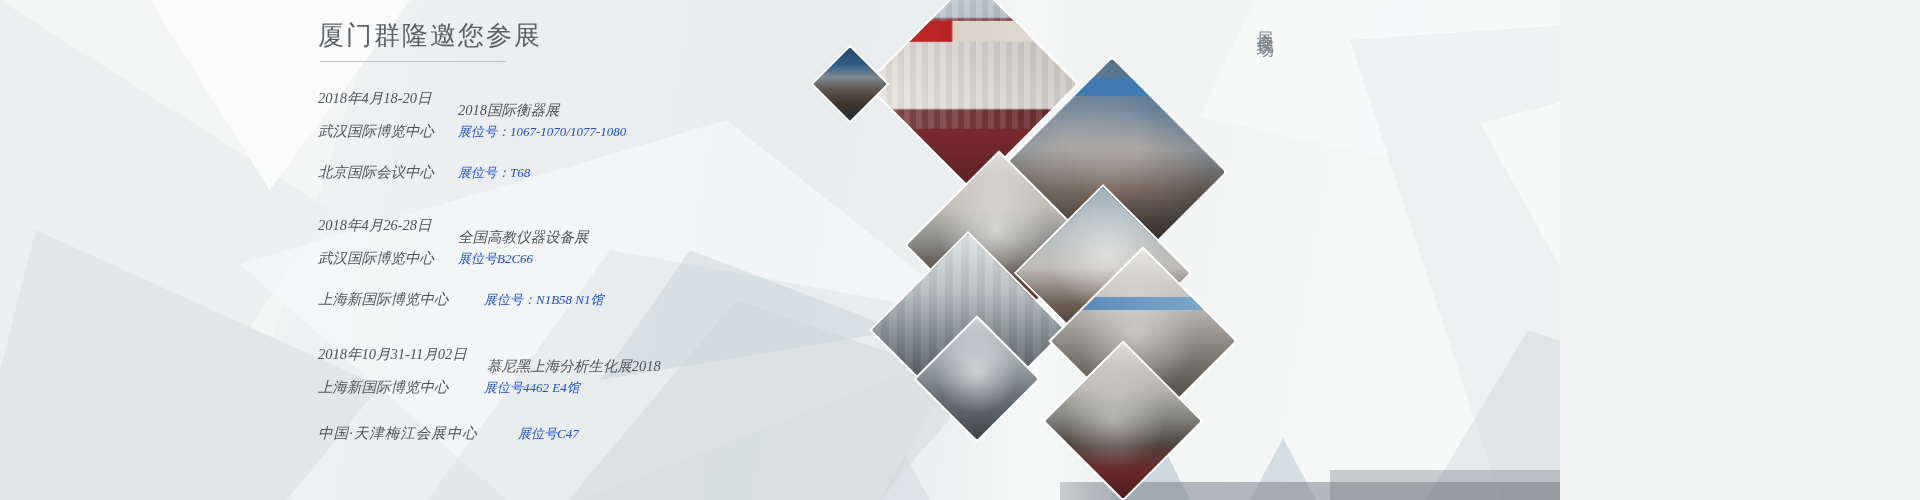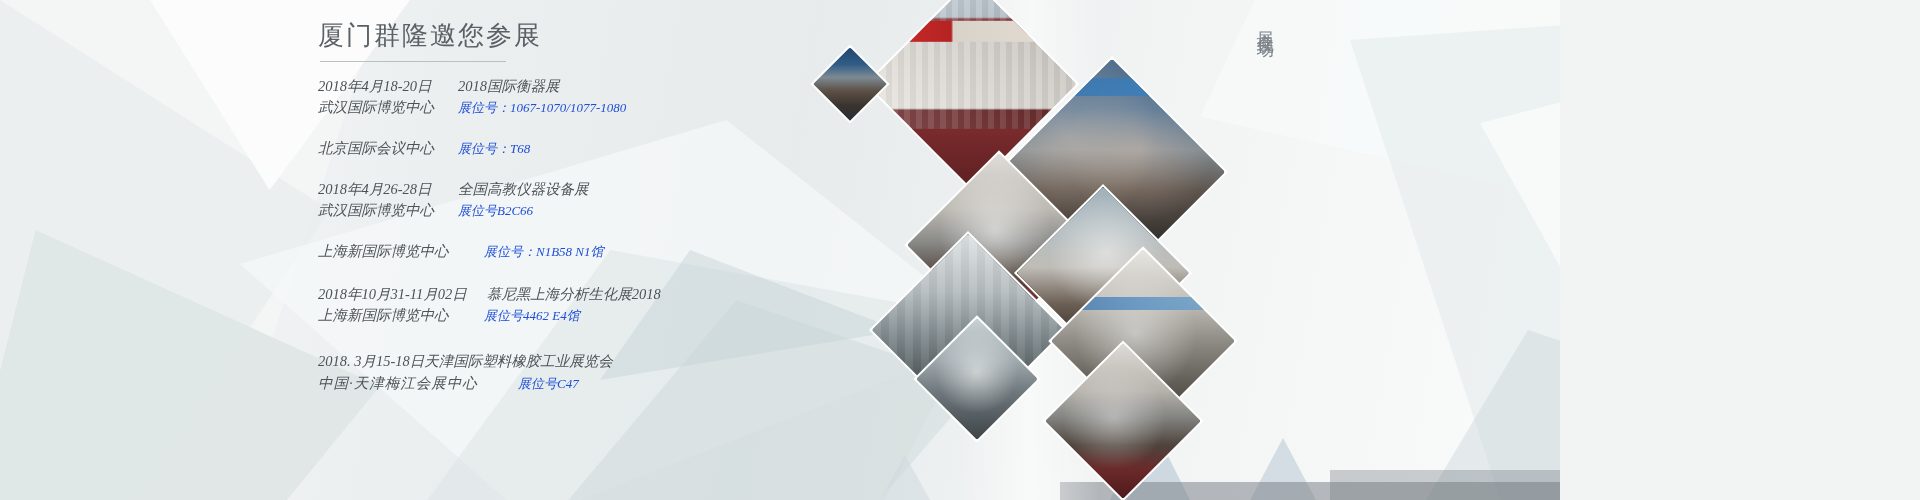--- a/index.html
+++ b/index.html
@@ -21,21 +21,21 @@
   .title{
     font-size:26px;color:#5a6166;letter-spacing:2px;line-height:1.25;
     padding-bottom:8px;font-family:"Liberation Serif","DejaVu Serif",serif;
     font-weight:400;
   }
   .title-rule{width:186px;height:1px;background:#b9c0c2;margin:0 0 14px 2px;}
 
   .event{margin-bottom:11px;}
   .evrow{display:flex;align-items:center;white-space:nowrap;line-height:21px;font-style:italic;}
   .ev-date{font-size:14.5px;color:#4c5357;min-width:120px;}
-  .ev-name{font-size:14.5px;color:#4c5357;padding-left:20px;}
+  .ev-name{font-size:14.5px;color:#4c5357;padding-left:20px;margin-top:24px;}
   .ev-venue{font-size:14.5px;color:#4c5357;min-width:120px;}
   .ev-booth{font-size:13px;color:#1d4ed8;padding-left:20px;}
   .event.wide .ev-date,.event.wide .ev-venue{min-width:146px;}
   .event.merged .evrow{display:block;}
   .event.merged .ev-date{font-size:14.5px;}
   .event.merged .ev-venue{display:inline-block;min-width:196px;letter-spacing:1px;}
   .event.merged .ev-booth{display:inline-block;padding-left:0;}
 
   
   #vcaption{
@@ -175,23 +175,20 @@
         <span class="ev-name">慕尼黑上海分析生化展2018</span>
       </div>
       <div class="evrow">
         <span class="ev-venue">上海新国际博览中心</span>
         <span class="ev-booth">展位号4462 E4馆</span>
       </div>
     </div>
 
     <div class="event merged" style="margin-top:24px;">
       <div class="evrow">
-        <span class="ev-date">2018. 3月15-18日天津国际塑料橡胶工业展览会</span>
-      </div>
-      <div class="evrow">
         <span class="ev-venue">中国·天津梅江会展中心</span>
         <span class="ev-booth">展位号C47</span>
       </div>
     </div>
 
   </div>
 
   <div id="vcaption">展会现场</div>
 
   <div id="collage">

